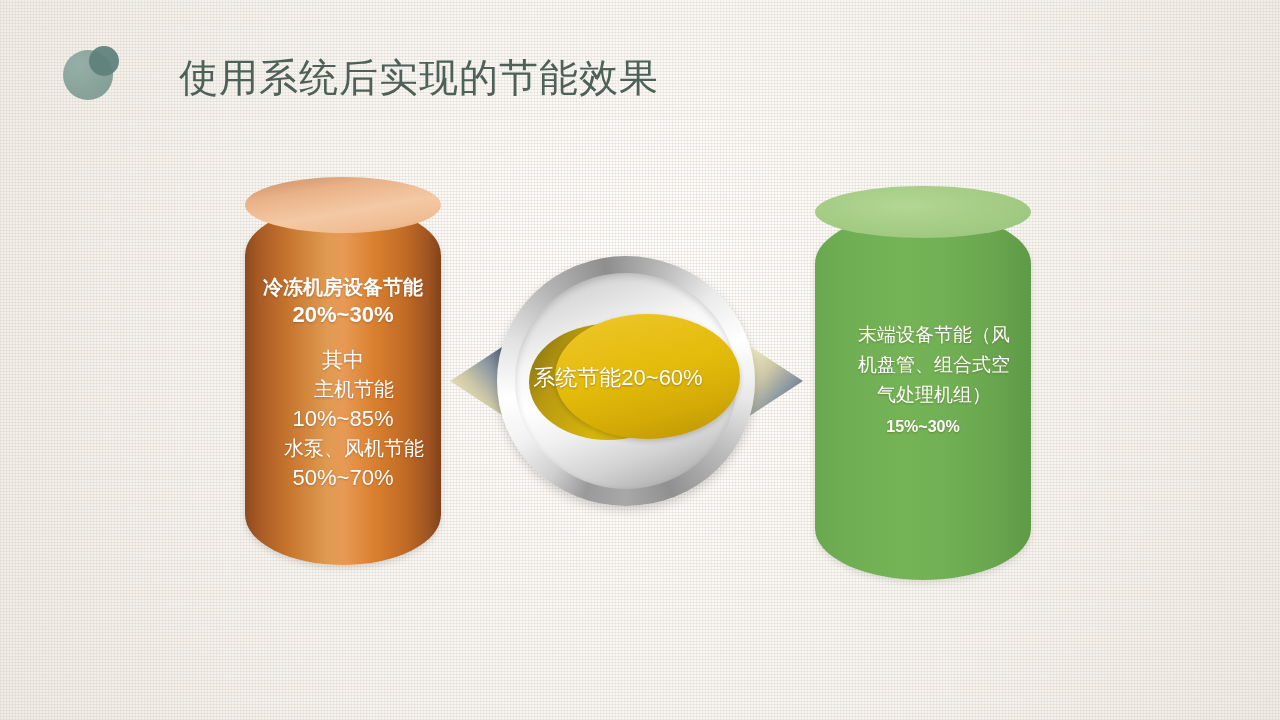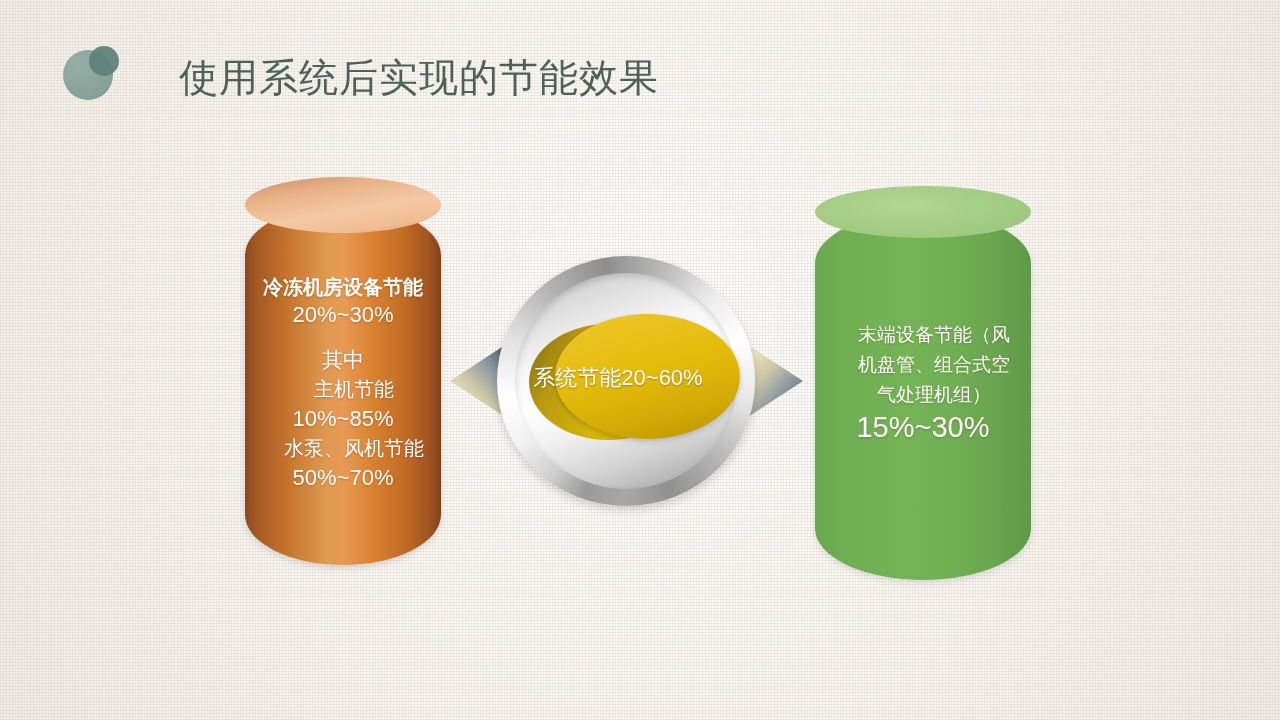--- a/index.html
+++ b/index.html
@@ -87,28 +87,28 @@
     text-align:center; color:#ffffff;
     text-shadow:0 1px 2px rgba(90,50,20,.35);
     z-index:3;
   }
   #orange-text { top:68px; }
   #green-text  { top:108px; }
 
   .tline { display:block; white-space:nowrap; }
 
   .t-head   { font-size:20px; line-height:28px; font-weight:700; }
-  .t-num-b  { font-size:22px; line-height:28px; font-weight:400; }
+  .t-num-b  { font-size:22px; line-height:28px; font-weight:700; }
   .t-sub    { font-size:21px; line-height:30px; font-weight:400;font-family:Liberation Serif, serif; }
   .t-reg    { font-size:20px; line-height:29px; font-weight:400;padding-left:22px; }
   .t-num    { font-size:22px; line-height:30px; font-weight:400; }
   .gap      { display:block; height:16px; }
 
   #green-text .t-reg { font-size:19px; line-height:30px; }
-  #green-text .t-num-b { font-size:29px; line-height:34px; }
+  #green-text .t-num-b { font-size:16px; line-height:34px; }
 
   
   #medallion { position:absolute; left:497px; top:256px; width:258px; height:250px; z-index:6; }
 
   #ring-outer {
     position:absolute; left:0; top:0; width:258px; height:250px; border-radius:50%;
     background:conic-gradient(from 200deg,
         #9a9a9a 0deg, #cfcfcf 18deg, #f2f2f2 40deg, #ffffff 62deg,
         #e2e2e2 90deg, #b4b4b4 120deg, #8e8e8e 150deg, #bdbdbd 180deg,
         #ebebeb 205deg, #ffffff 230deg, #e8e8e8 258deg, #b9b9b9 288deg,

